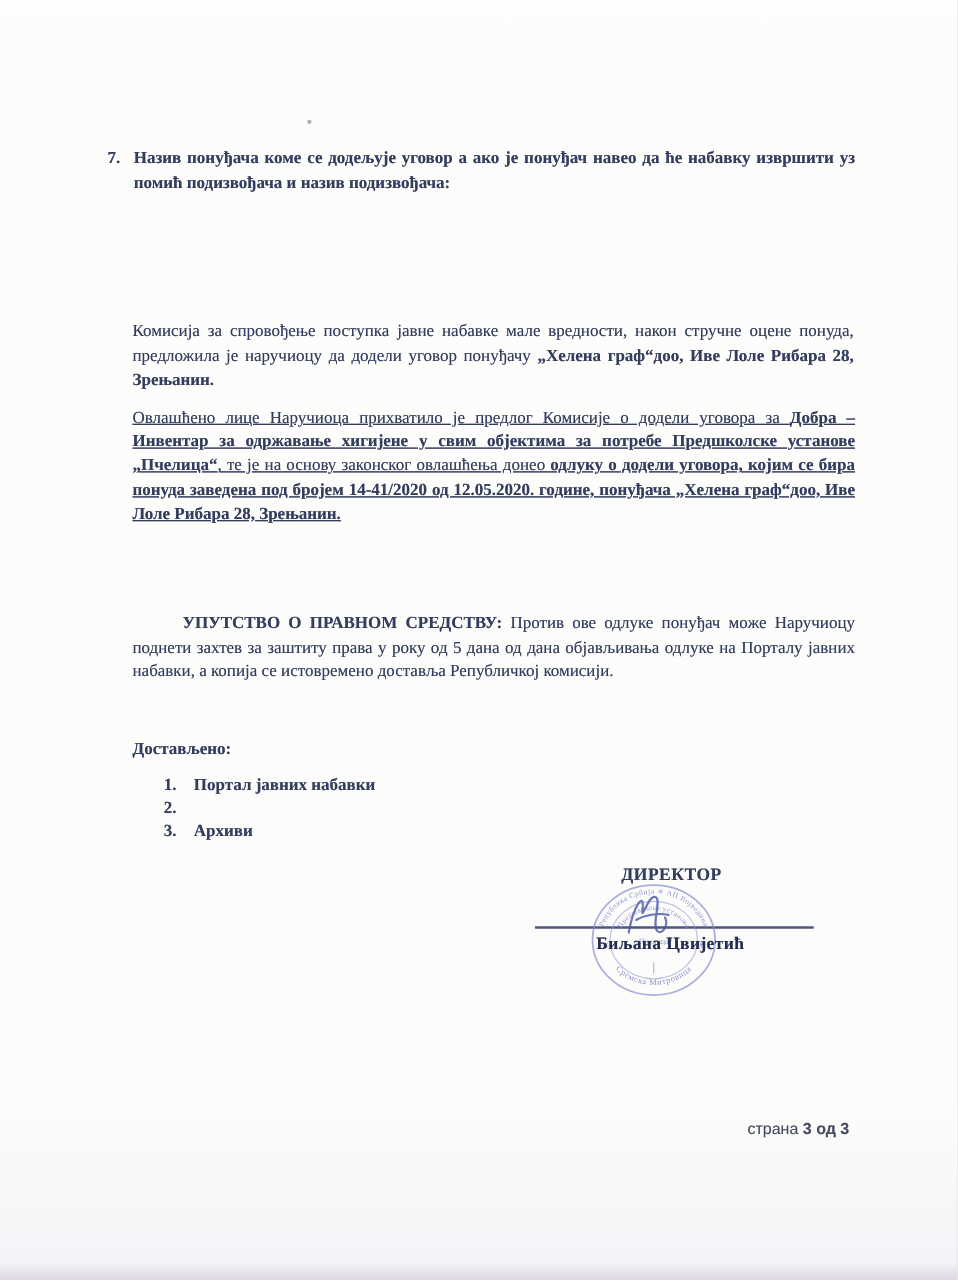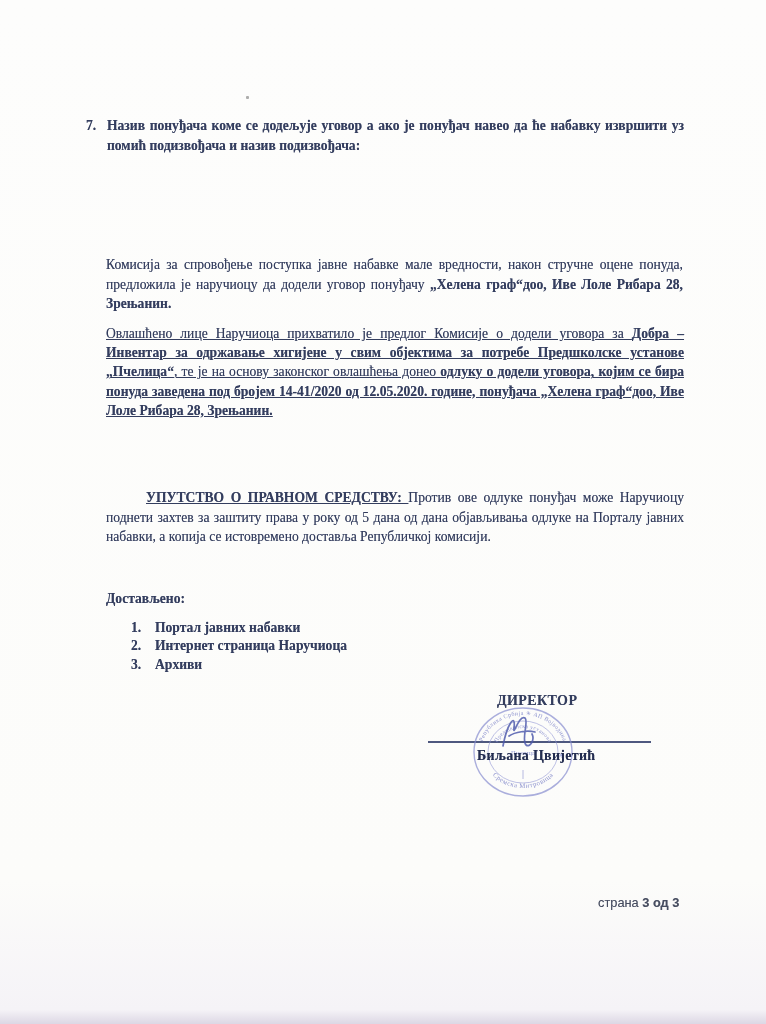--- a/index.html
+++ b/index.html
@@ -11,21 +11,21 @@
     font-family:"Liberation Serif","DejaVu Serif",serif;
     color:#333d5e;
     overflow:hidden;
   }
   .txt{
     position:absolute;
     font-size:13.6px;line-height:19.5px;
     text-shadow:0 0 .5px rgba(45,55,90,.55);
   }
   .b{font-weight:700;}
-  .u{text-decoration:underline;}
+  .u{}
   .just{text-align:justify;}
   
   .item7{left:86px;top:116px;width:598px;display:flex;}
   .item7 .num{width:21px;font-weight:700;flex:0 0 auto;}
   .item7 .body{flex:1 1 auto;}
   .self-offer{left:107px;top:175px;}
   .p-komisija{left:106px;top:255px;width:577px;line-height:19.6px;}
   .p-ovlasceno{left:106px;top:324px;width:578px;line-height:19.2px;text-decoration:underline;}
   .p-uputstvo{left:106px;top:488px;width:578px;line-height:19.6px;text-indent:40px;}
   .dostavljeno{left:106px;top:589px;font-weight:bold;}
@@ -61,21 +61,20 @@
 
   <div class="txt dostavljeno">Достављено:</div>
 
   <div class="txt dlist">
     <div class="lrow">
       <span class="lnum">1.</span>
       <span class="ltxt">Портал јавних набавки</span>
     </div>
     <div class="lrow">
       <span class="lnum">2.</span>
-      <span class="ltxt">Интернет страница Наручиоца</span>
     </div>
     <div class="lrow">
       <span class="lnum">3.</span>
       <span class="ltxt">Архиви</span>
     </div>
   </div>
 
   <div class="txt direktor">ДИРЕКТОР</div>
 
   <div class="sig-line"></div>

